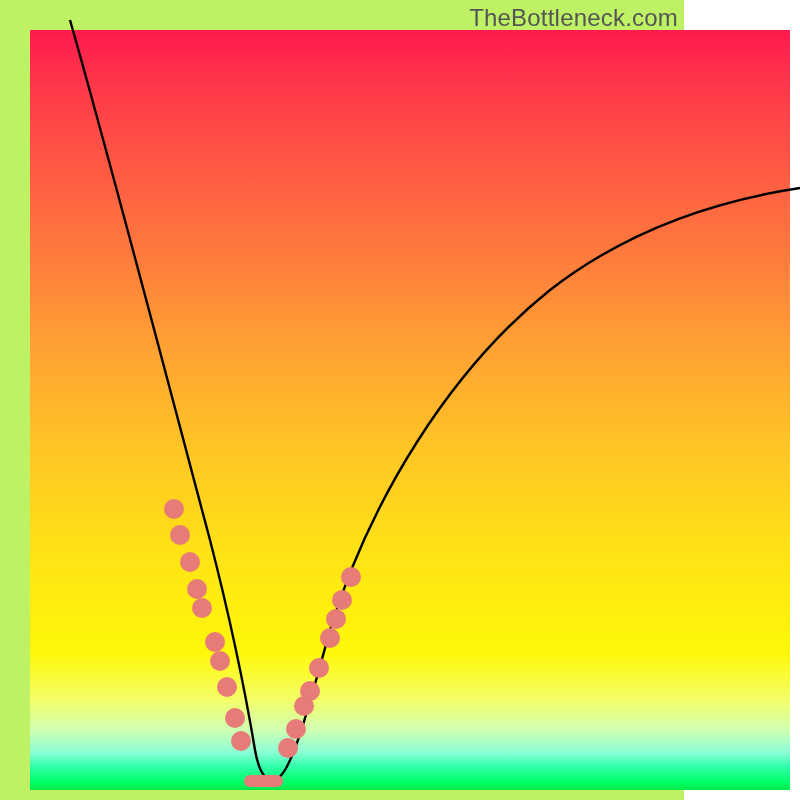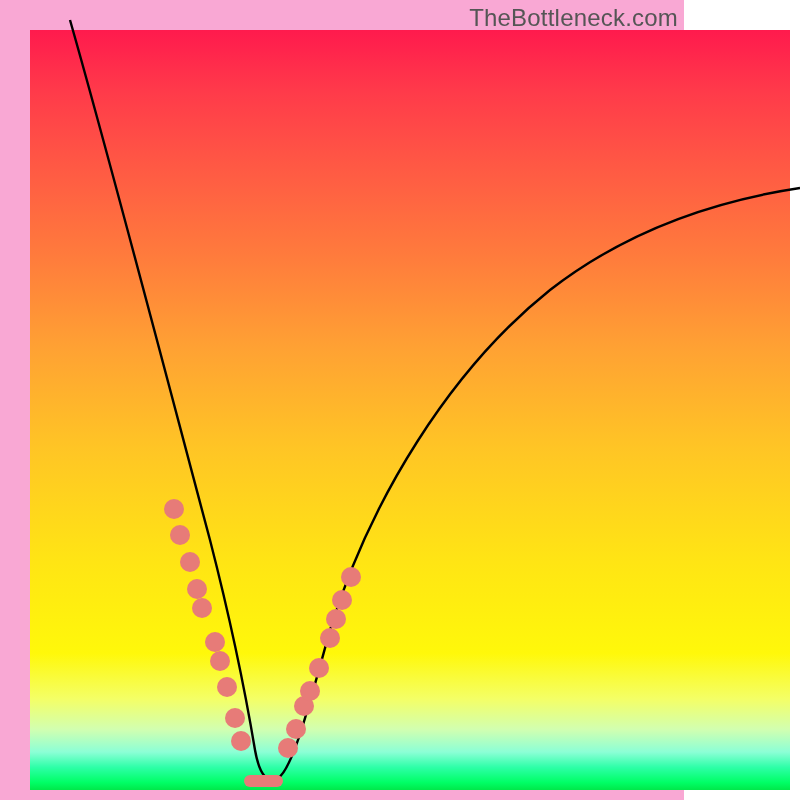--- a/index.html
+++ b/index.html
@@ -7,21 +7,21 @@
     padding: 0;
     width: 800px;
     height: 800px;
     overflow: hidden;
     font-family: Arial, Helvetica, sans-serif;
   }
   .frame {
     position: relative;
     width: 684px;
     height: 800px;
-    background: #f9a8d4;
+    background: #bef264;
   }
   .plot-area {
     position: absolute;
     left: 30px;
     top: 30px;
     width: 760px;
     height: 760px;
     background: linear-gradient(to bottom,
       #ff1a4d 0%,
       #ff3a4a 8%,

